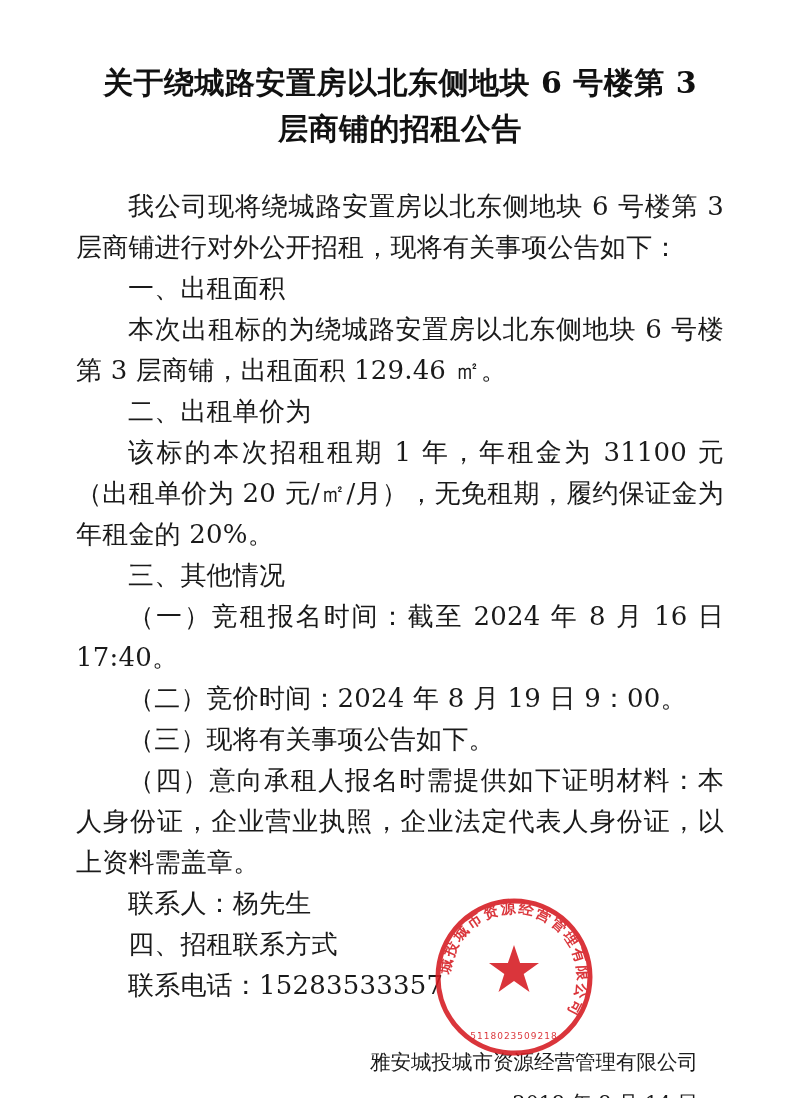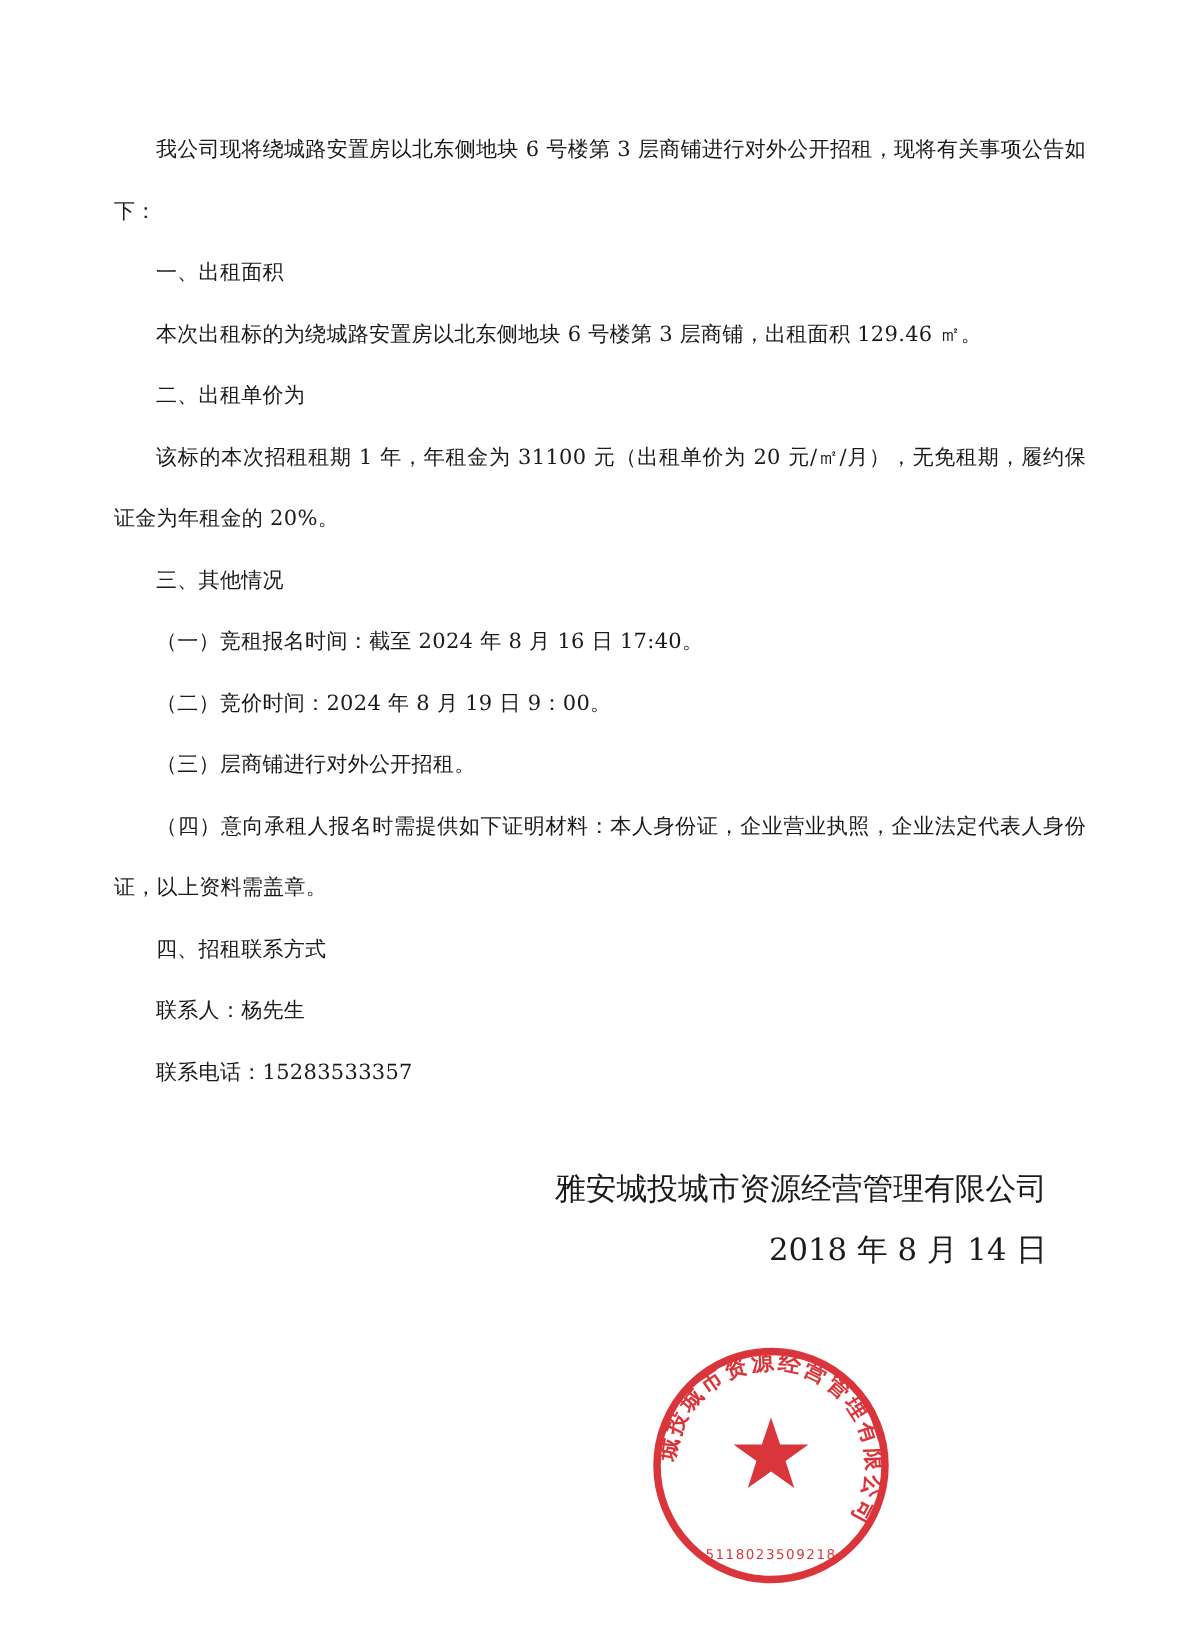--- a/index.html
+++ b/index.html
@@ -28,21 +28,21 @@
     font-size: 30px;
     line-height: 46px;
     text-align: center;
     letter-spacing: 0.5px;
     margin: 14px 0 0 0;
     padding: 0 10px;
     color: #111;
   }
   .body-text {
     margin-top: 34px;
-    font-size: 14px;
+    font-size: 26px;
     line-height: 41px;
     text-align: justify;
     text-justify: inter-ideograph;
     letter-spacing: 0.2px;
   }
   .para {
     margin: 0;
     text-indent: 2em;
   }
   .signature-block {
@@ -84,34 +84,35 @@
     font-size: 9px;
     letter-spacing: 1px;
     fill: #d61a20;
   }
 </style>
 </head>
 <body>
 
 <div class="page">
 
+  <h1 class="doc-title">关于绕城路安置房以北东侧地块 6 号楼第 3 层商铺的招租公告</h1>
 
   <div class="body-text">
     <p class="para">我公司现将绕城路安置房以北东侧地块 6 号楼第 3 层商铺进行对外公开招租，现将有关事项公告如下：</p>
     <p class="para">一、出租面积</p>
     <p class="para">本次出租标的为绕城路安置房以北东侧地块 6 号楼第 3 层商铺，出租面积 129.46 ㎡。</p>
     <p class="para">二、出租单价为</p>
     <p class="para">该标的本次招租租期 1 年，年租金为 31100 元（出租单价为 20 元/㎡/月），无免租期，履约保证金为年租金的 20%。</p>
     <p class="para">三、其他情况</p>
     <p class="para">（一）竞租报名时间：截至 2024 年 8 月 16 日 17:40。</p>
     <p class="para">（二）竞价时间：2024 年 8 月 19 日 9：00。</p>
-    <p class="para">（三）层商铺进行对外公开招租。</p>
+    <p class="para">（三）现将有关事项公告如下。</p>
     <p class="para">（四）意向承租人报名时需提供如下证明材料：本人身份证，企业营业执照，企业法定代表人身份证，以上资料需盖章。</p>
+    <p class="para">联系人：杨先生</p>
     <p class="para">四、招租联系方式</p>
-    <p class="para">联系人：杨先生</p>
     <p class="para">联系电话：15283533357</p>
   </div>
 
   <div class="signature-block">
     <p class="sig-line">雅安城投城市资源经营管理有限公司</p>
     <p class="sig-line">2018 年 8 月 14 日</p>
   </div>
 
   <div class="seal">
     <svg width="168" height="168" viewBox="0 0 168 168" xmlns="http://www.w3.org/2000/svg">

